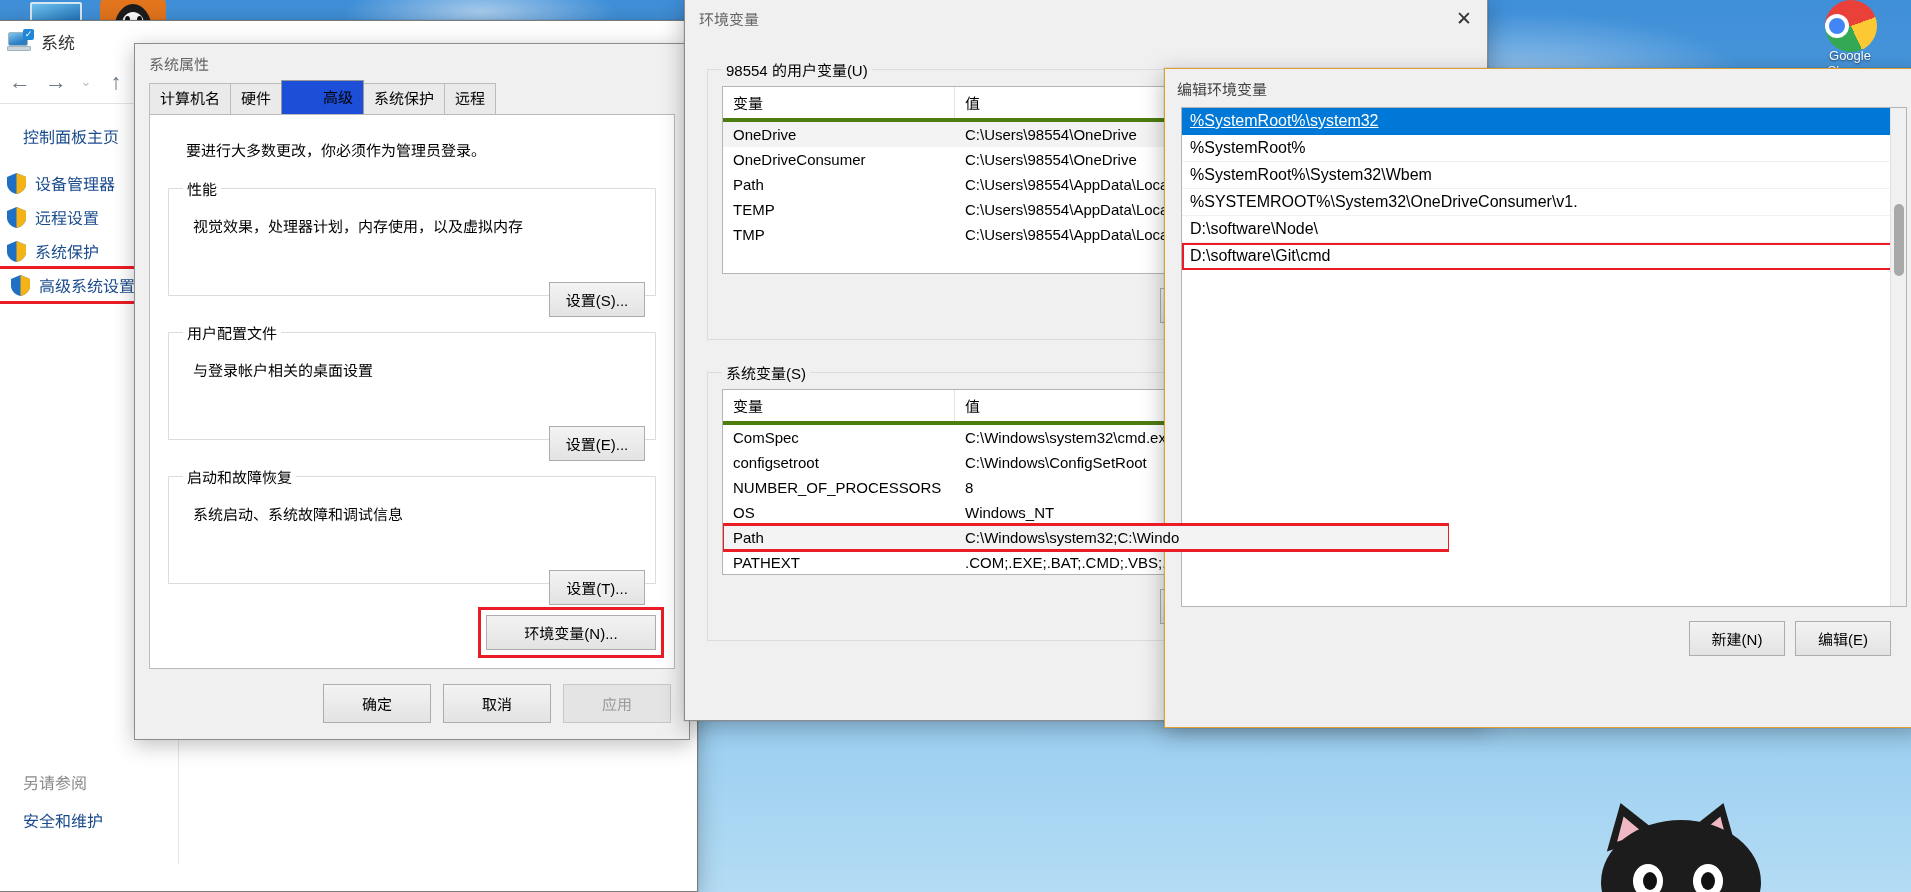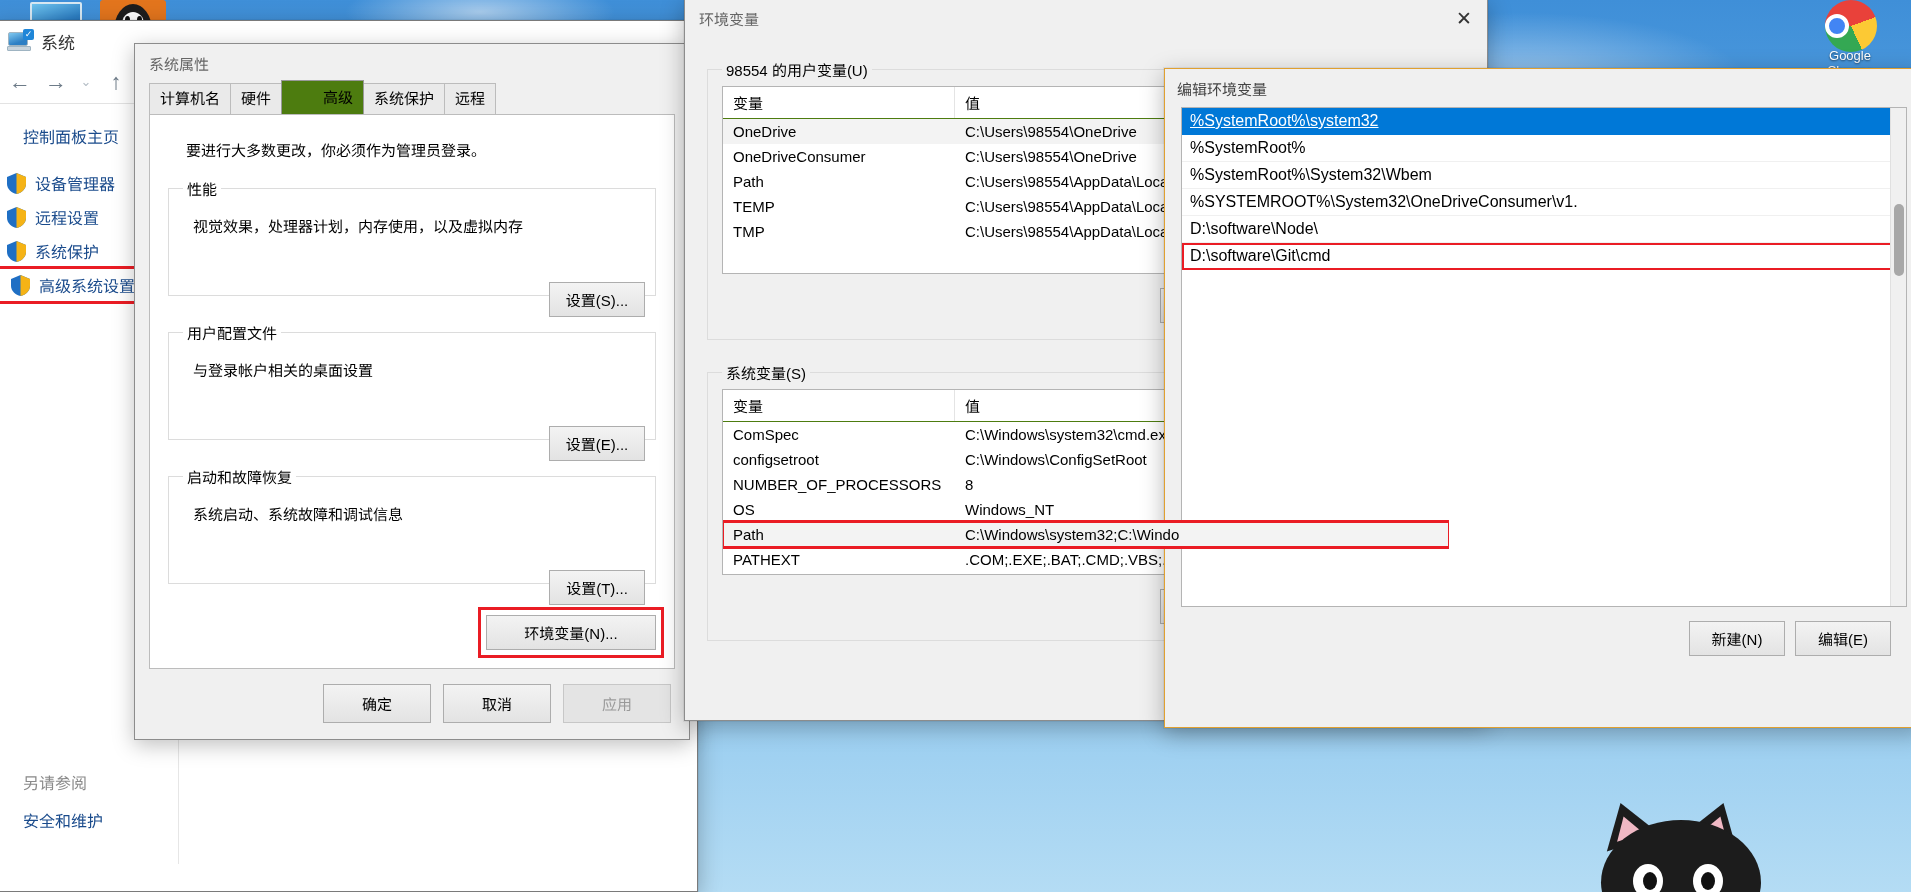--- a/index.html
+++ b/index.html
@@ -196,21 +196,21 @@
   .tabs {
     display:flex; align-items:flex-end; padding: 0 0 0 14px; height: 32px;
     background: #f0f0f0;
   }
   .tab {
     padding: 5px 10px 6px 10px; font-size: 15px; color:#000;
     border: 1px solid #bcbcbc; border-bottom: none; background:#eaeaea;
     margin-right: -1px; cursor:pointer; line-height: 19px;
   }
   .tab.active {
-    background:#4d7c0f; border-color:#999; position: relative; z-index: 2;
+    background:#1d4ed8; border-color:#999; position: relative; z-index: 2;
     padding-top: 7px; padding-bottom: 7px; margin-top:-3px;padding-left:41px;
   }
   .tabpage {
     background:#fff; border: 1px solid #bcbcbc; margin: 0 14px 0 14px;
     height: calc(697px - 38px - 32px - 72px); padding: 18px 18px 0 18px;
     position: relative;
   }
   .intro { font-size: 15px; margin: 6px 0 18px 18px; }
   fieldset.grp {
     border: 1px solid #dcdcdc; border-radius: 0;
@@ -246,21 +246,21 @@
     border: 1px solid #dcdcdc; margin: 12px 0 0 0; padding: 6px 14px 16px 14px;
     min-width: 0;
   }
   fieldset.env-grp legend { padding: 0 4px; font-size: 15px; }
   .lv {
     border: 1px solid #b4b4b4; background: #fff; height: 188px; overflow: hidden;
     position: relative;
   }
   .lv.sys { height: 186px; }
   .lv-head {
-    display:flex; border-bottom: 1px solid #4d7c0f; background:#fff;
+    display:flex; border-bottom: 4px solid #4d7c0f; background:#fff;
     font-size: 15px;
   }
   .lv-head div { padding: 5px 10px; }
   .lv-head .c1 { width: 232px; border-right: 1px solid #e4e4e4; }
   .lv-head .c2 { flex: 1; }
   .lv-row { display:flex; font-size: 15px; height: 25px; align-items:center; }
   .lv-row .c1 { width: 232px; padding-left: 10px; overflow:hidden; white-space:nowrap; }
   .lv-row .c2 { flex: 1; padding-left: 10px; overflow:hidden; white-space:nowrap; }
   .lv-row.sel { background: #f3f3f3; }
   .lv-row.hl {

